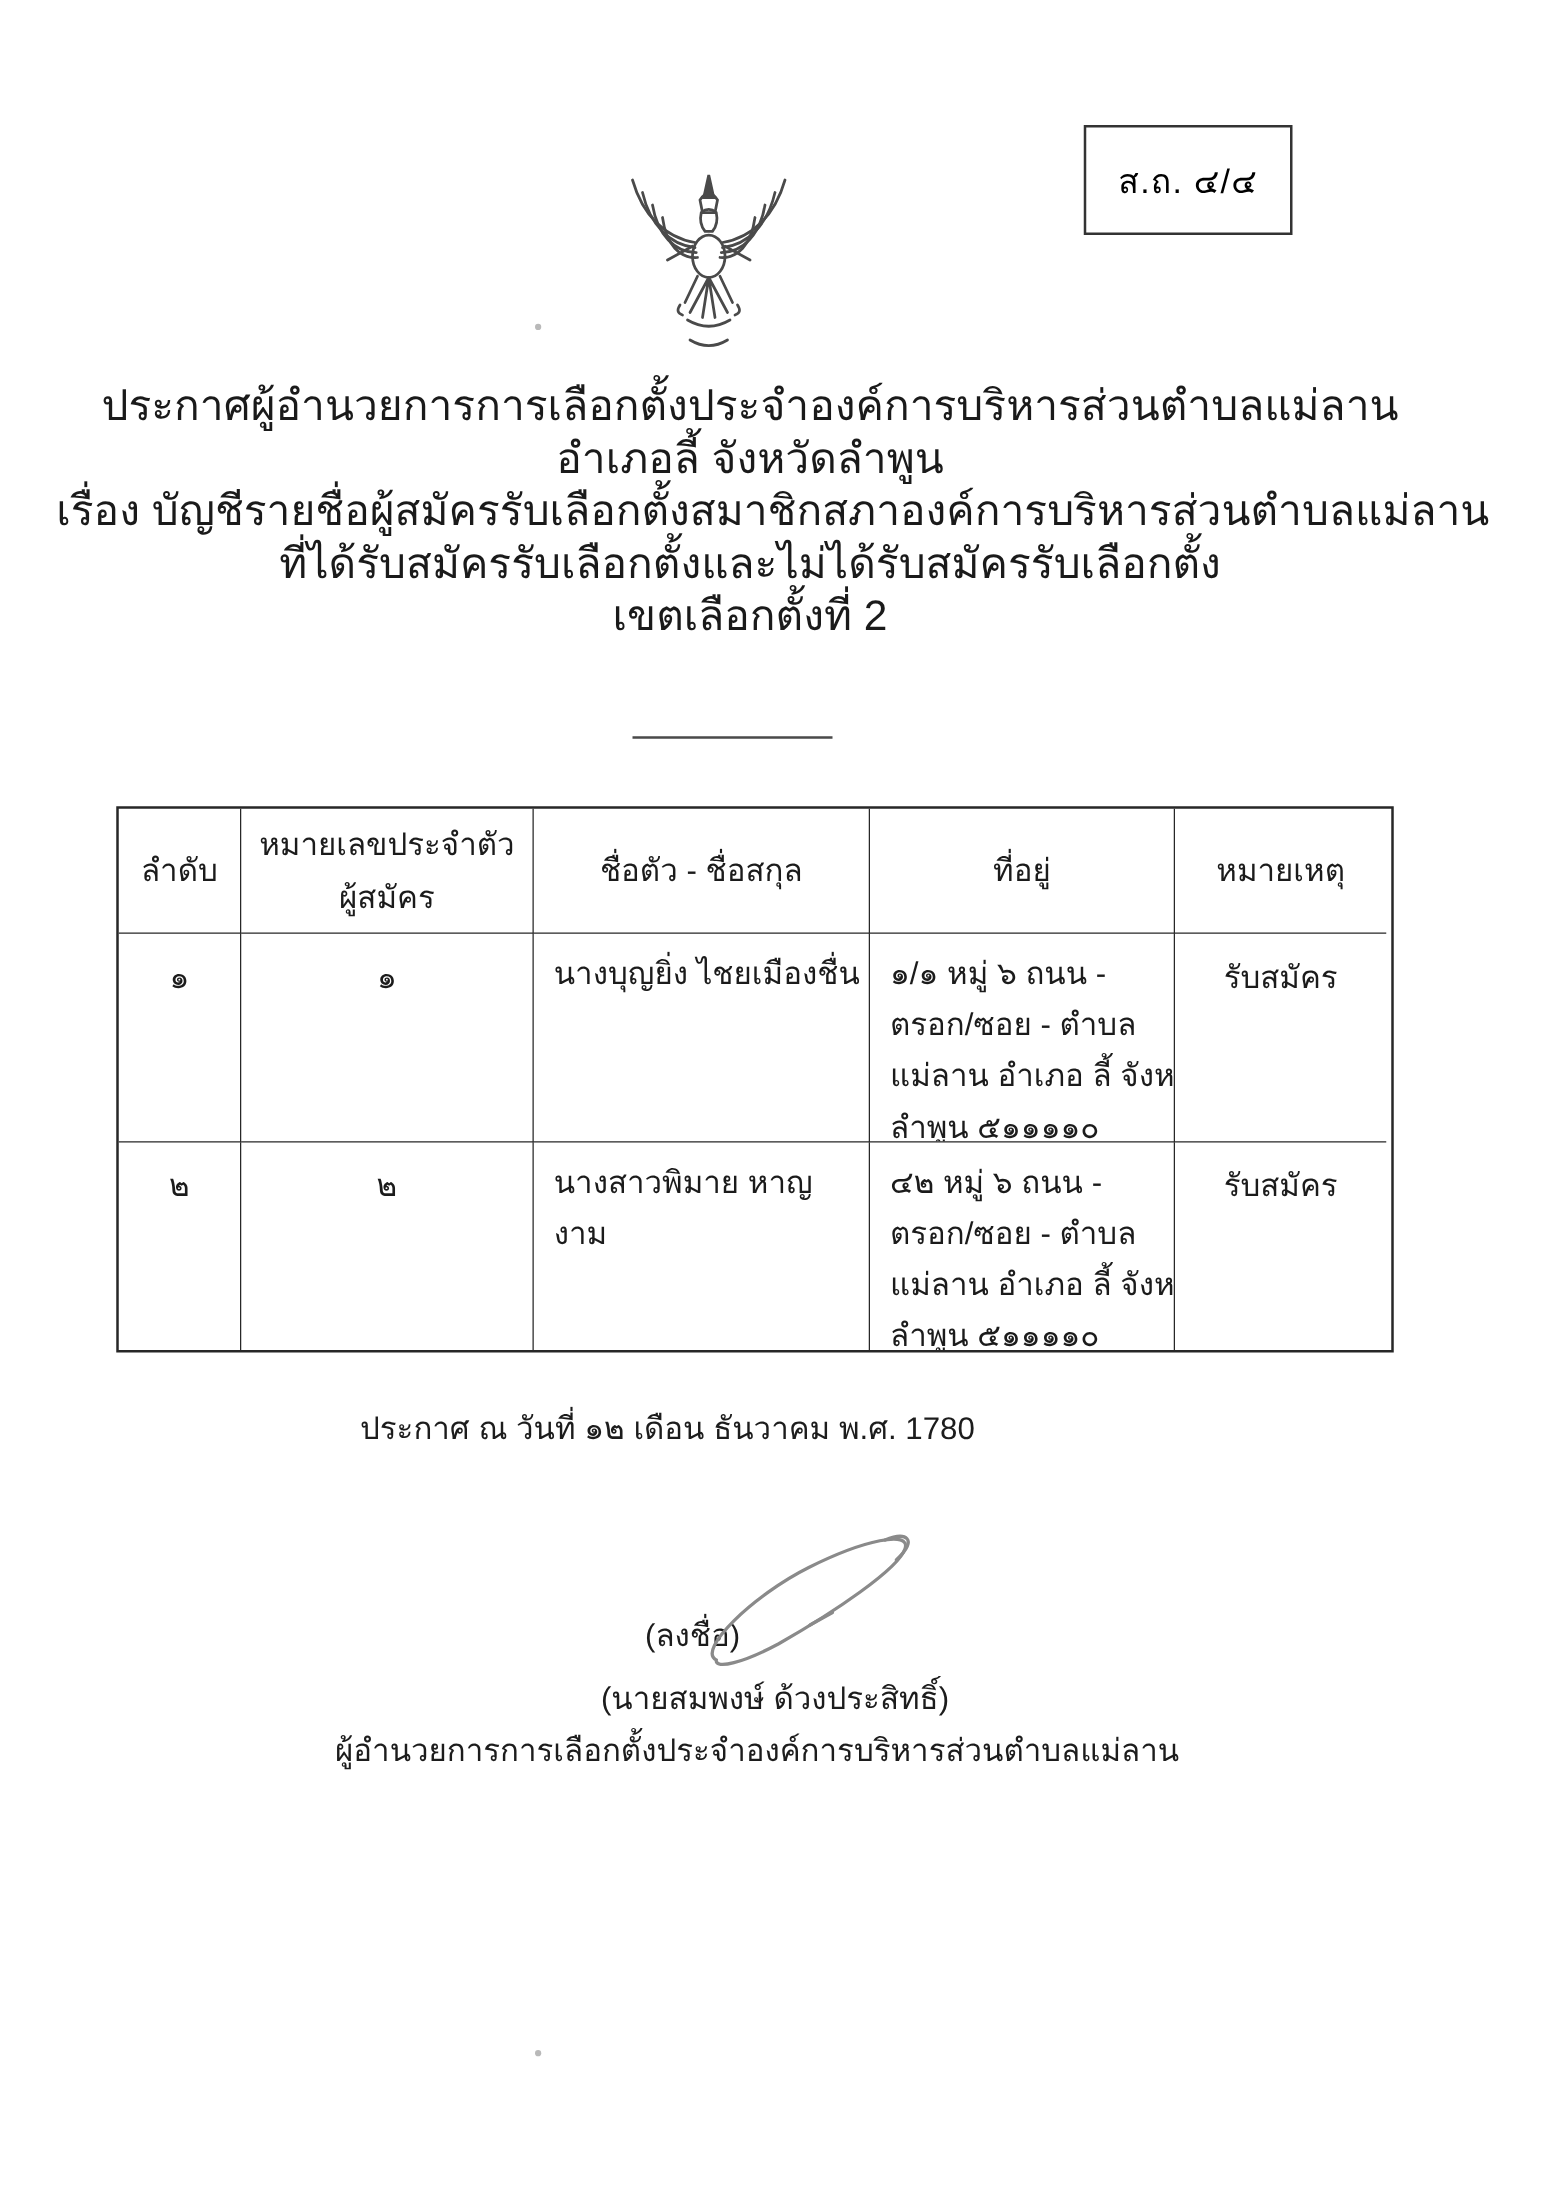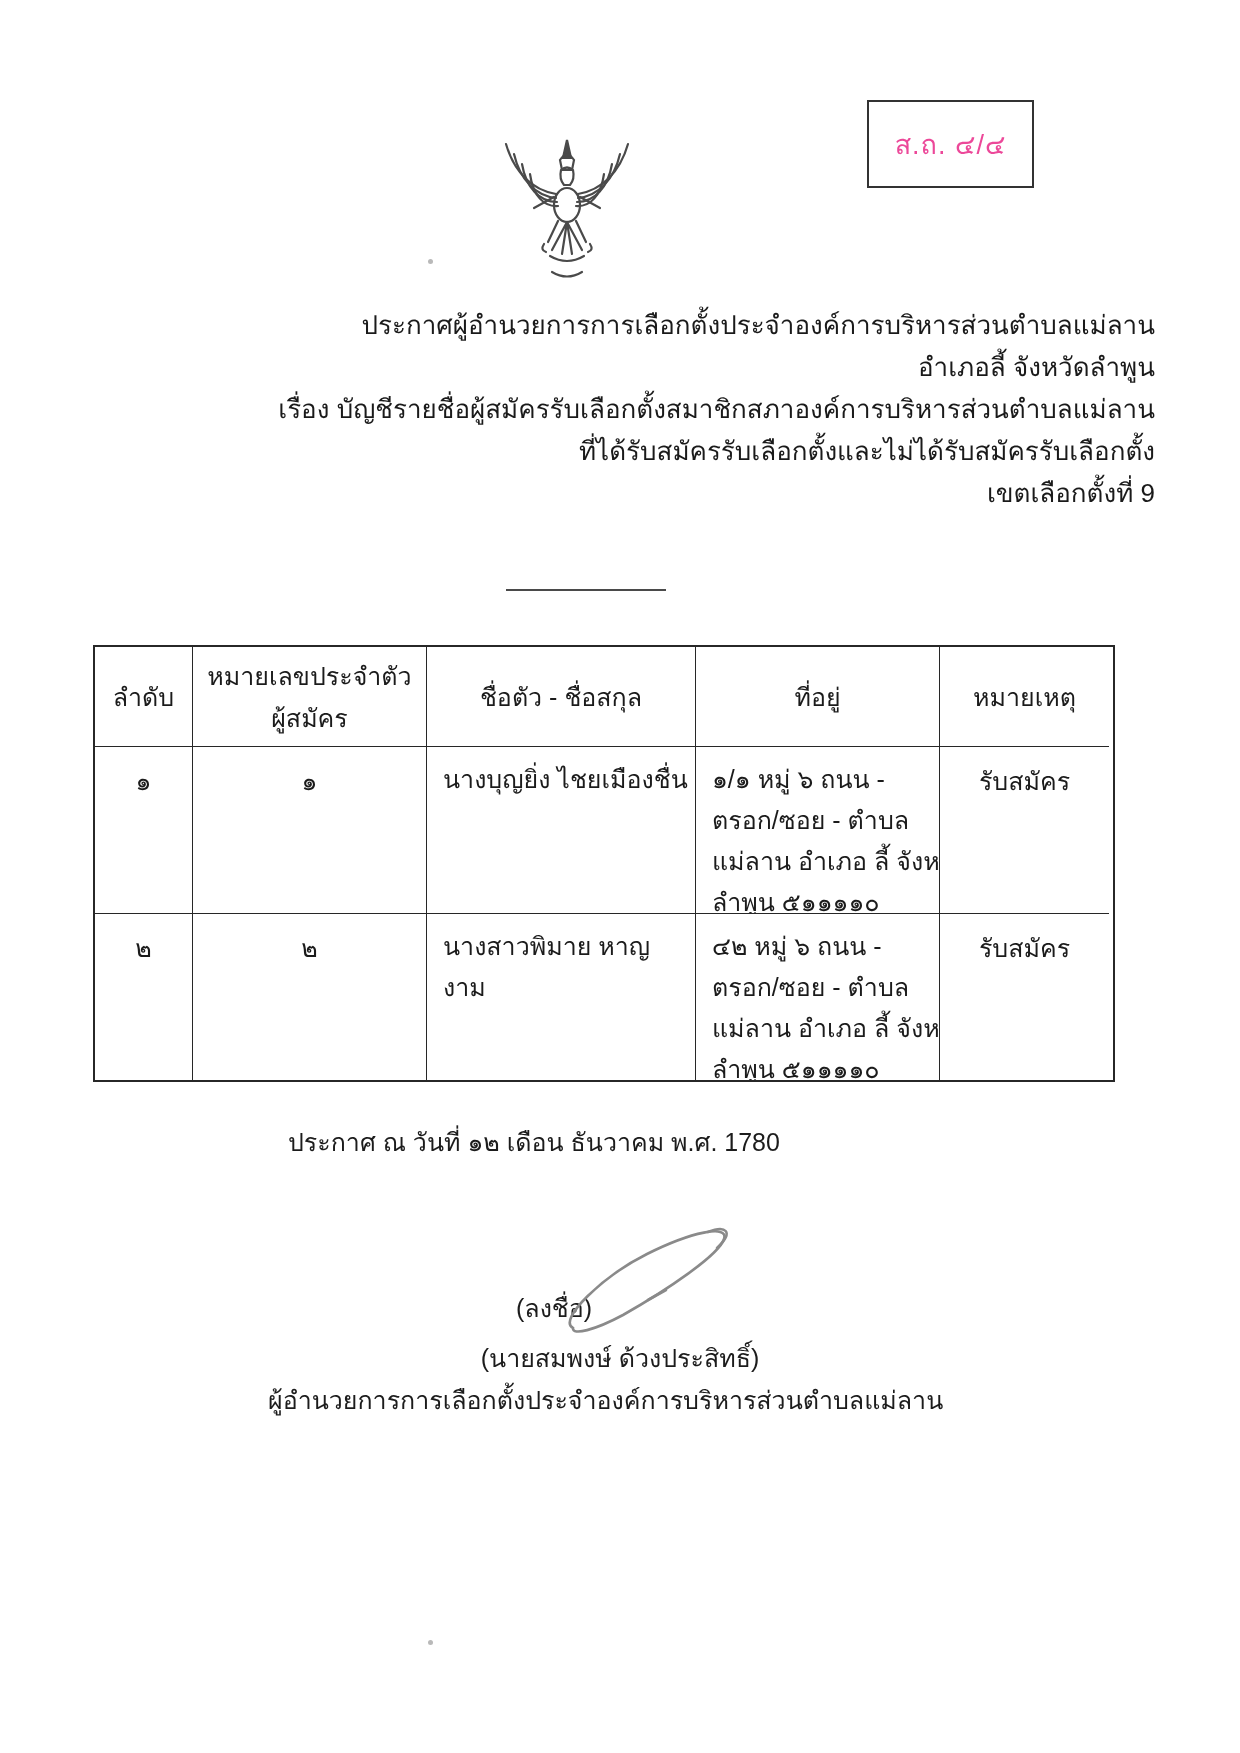--- a/index.html
+++ b/index.html
@@ -10,30 +10,30 @@
     color:#1c1c1c;
     -webkit-font-smoothing:antialiased;
   }
   .abs { position:absolute; }
 
   
   .form-code-box {
     left:867px; top:100px; width:163px; height:84px;
     border:2px solid #333;
     display:flex; align-items:center; justify-content:center;
-    font-size:27px; letter-spacing:1px; color:#ec4899;
+    font-size:27px; letter-spacing:1px; color:#000000;
   }
 
   
   .emblem { left:492px; top:136px; width:150px; height:158px; }
 
   
   .title-block {
     left:45px; top:304px; width:1110px;
-    text-align:right; font-size:26px; line-height:42px; color:#1a1a1a;
+    text-align:center; font-size:34px; line-height:42px; color:#1a1a1a;
   }
   .title-block div { white-space:nowrap; }
 
   
   .divider { left:506px; top:589px; width:160px; border-top:2px solid #4a4a4a; height:0; }
 
   
   .doc-table {
     left:93px; top:645px; width:1018px;
     border:2px solid #272727;
@@ -92,21 +92,21 @@
       <path d="M60 136 Q75 145 90 136"></path>
     </g>
   </svg>
 </div>
 
 <div class="abs title-block">
   <div>ประกาศผู้อำนวยการการเลือกตั้งประจำองค์การบริหารส่วนตำบลแม่ลาน</div>
   <div>อำเภอลี้ จังหวัดลำพูน</div>
   <div>เรื่อง บัญชีรายชื่อผู้สมัครรับเลือกตั้งสมาชิกสภาองค์การบริหารส่วนตำบลแม่ลาน</div>
   <div>ที่ได้รับสมัครรับเลือกตั้งและไม่ได้รับสมัครรับเลือกตั้ง</div>
-  <div>เขตเลือกตั้งที่ 9</div>
+  <div>เขตเลือกตั้งที่ 2</div>
 </div>
 
 <div class="abs divider"></div>
 
 <div class="abs doc-table">
 
   <div class="cell hcell">
     <span>ลำดับ</span>
   </div>
   <div class="cell hcell">

